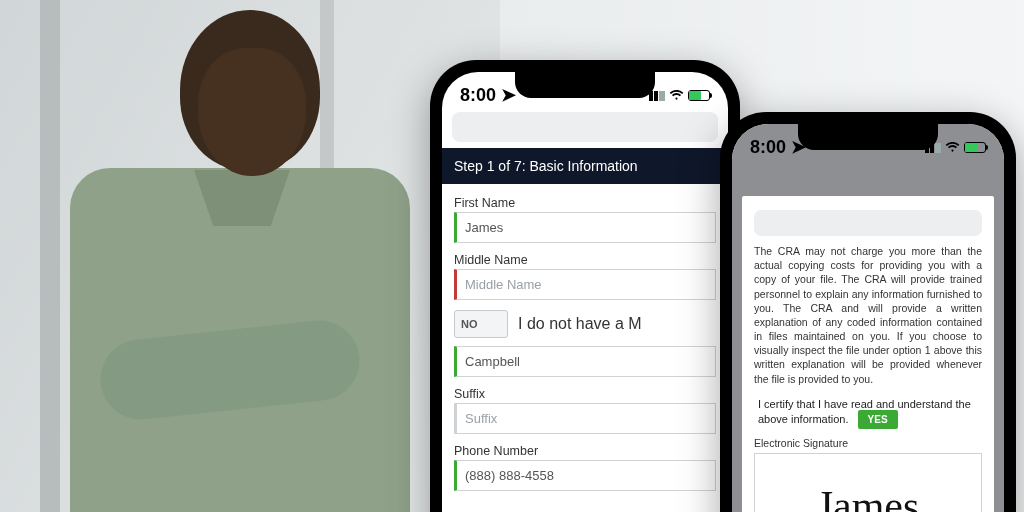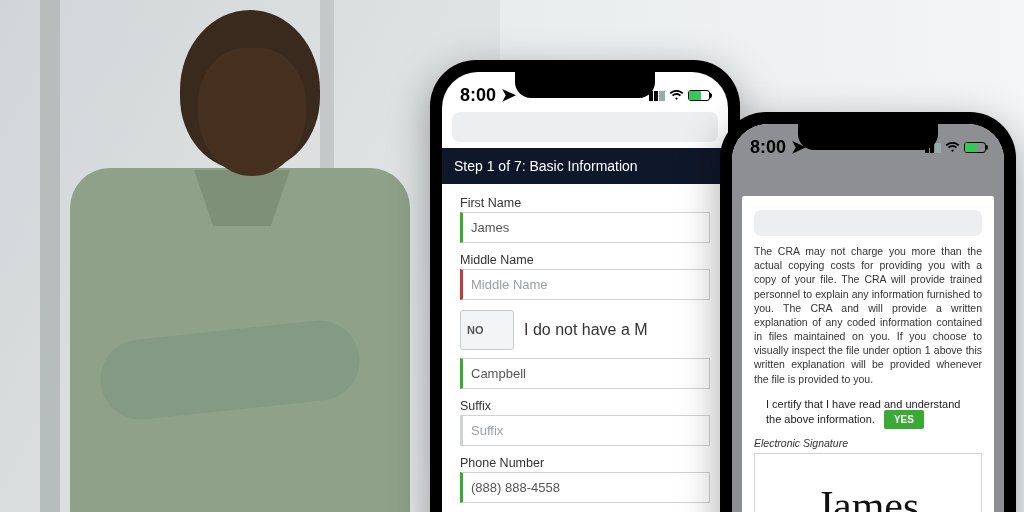--- a/index.html
+++ b/index.html
@@ -23,38 +23,38 @@
   .status-icons{display:flex;gap:4px;align-items:center}
   .sig,.wifi,.batt{display:inline-block}
   .sig{width:16px;height:10px;background:linear-gradient(to right,#000 0 25%,transparent 25% 30%,#000 30% 55%,transparent 55% 60%,#9aa 60% 85%,transparent 85% 90%,#9aa 90% 100%)}
   .wifi svg{width:15px;height:11px}
   .batt{width:22px;height:11px;border:1px solid #000;border-radius:3px;position:relative}
   .batt::after{content:"";position:absolute;right:-3px;top:2px;width:2px;height:5px;background:#000;border-radius:0 2px 2px 0}
   .batt i{display:block;height:100%;width:60%;background:#35c759;border-radius:1px}
 
   .url{margin:4px 10px 6px;height:30px;background:#eceef0;border-radius:8px}
   .step{background:#0f172a;color:#fff;font-size:14px;padding:10px 12px}
-  .form{padding:6px 18px 0}
+  .form{padding:6px 12px 0}
   .fld{margin:6px 0 10px}
   .lbl{font-size:12.5px;color:#333;margin-bottom:2px}
   .inp{border:1px solid #d0d3d6;border-left:3px solid #3aaa35;padding:7px 8px;font-size:13px;color:#555;background:#fff}
   .inp.err{border-left-color:#c23b3b}
   .inp.neutral{border-left-color:#d0d3d6}
   .inp.ph{color:#9aa0a6}
   .toggle-row{display:flex;align-items:center;gap:10px;margin:4px 0 8px}
-  .toggle{width:54px;height:40px;border:1px solid #c7cbce;border-radius:3px;display:flex;align-items:center;justify-content:flex-start;font-size:11px;font-weight:600;color:#555;padding:0 6px;background:#f3f4f5}
+  .toggle{width:54px;height:28px;border:1px solid #c7cbce;border-radius:3px;display:flex;align-items:center;justify-content:flex-start;font-size:11px;font-weight:600;color:#555;padding:0 6px;background:#f3f4f5}
   .hint{font-size:16px;color:#333}
 
   .screen-b-body{background:#8d8f92;padding:0;position:absolute;inset:0}
   .sheet{background:#fff;margin:36px 10px 0;border-radius:2px;padding:10px 12px;height:calc(100% - 40px);overflow:hidden}
   .sheet .url2{margin:4px 0 8px;height:26px;background:#eceef0;border-radius:7px}
   .disc{font-size:10.5px;color:#333;text-align:justify;line-height:1.35}
-  .cert{font-size:11px;color:#222;margin:12px 12px 8px}
+  .cert{font-size:11px;color:#222;margin:12px 4px 8px}
   .yes{display:inline-block;background:#3aaa35;color:#fff;font-size:10px;font-weight:700;padding:4px 10px;border-radius:2px;margin-left:6px}
-  .siglabel{font-size:10.5px;font-style:italic;color:#333;margin-bottom:4px}
+  .siglabel{font-size:10.5px;color:#333;margin-bottom:4px}
   .sigbox{border:1px solid #cfd2d5;height:150px;display:flex;align-items:center;justify-content:center;font-family:"Brush Script MT","Segoe Script",cursive;font-size:42px;line-height:1.05;text-align:center;color:#111}
 </style>
 </head>
 <body>
 
 <div class="bg-window"></div>
 <div class="bg-frame"></div>
 <div class="bg-frame2"></div>
 <div class="person">
   <div class="shirt"></div>

